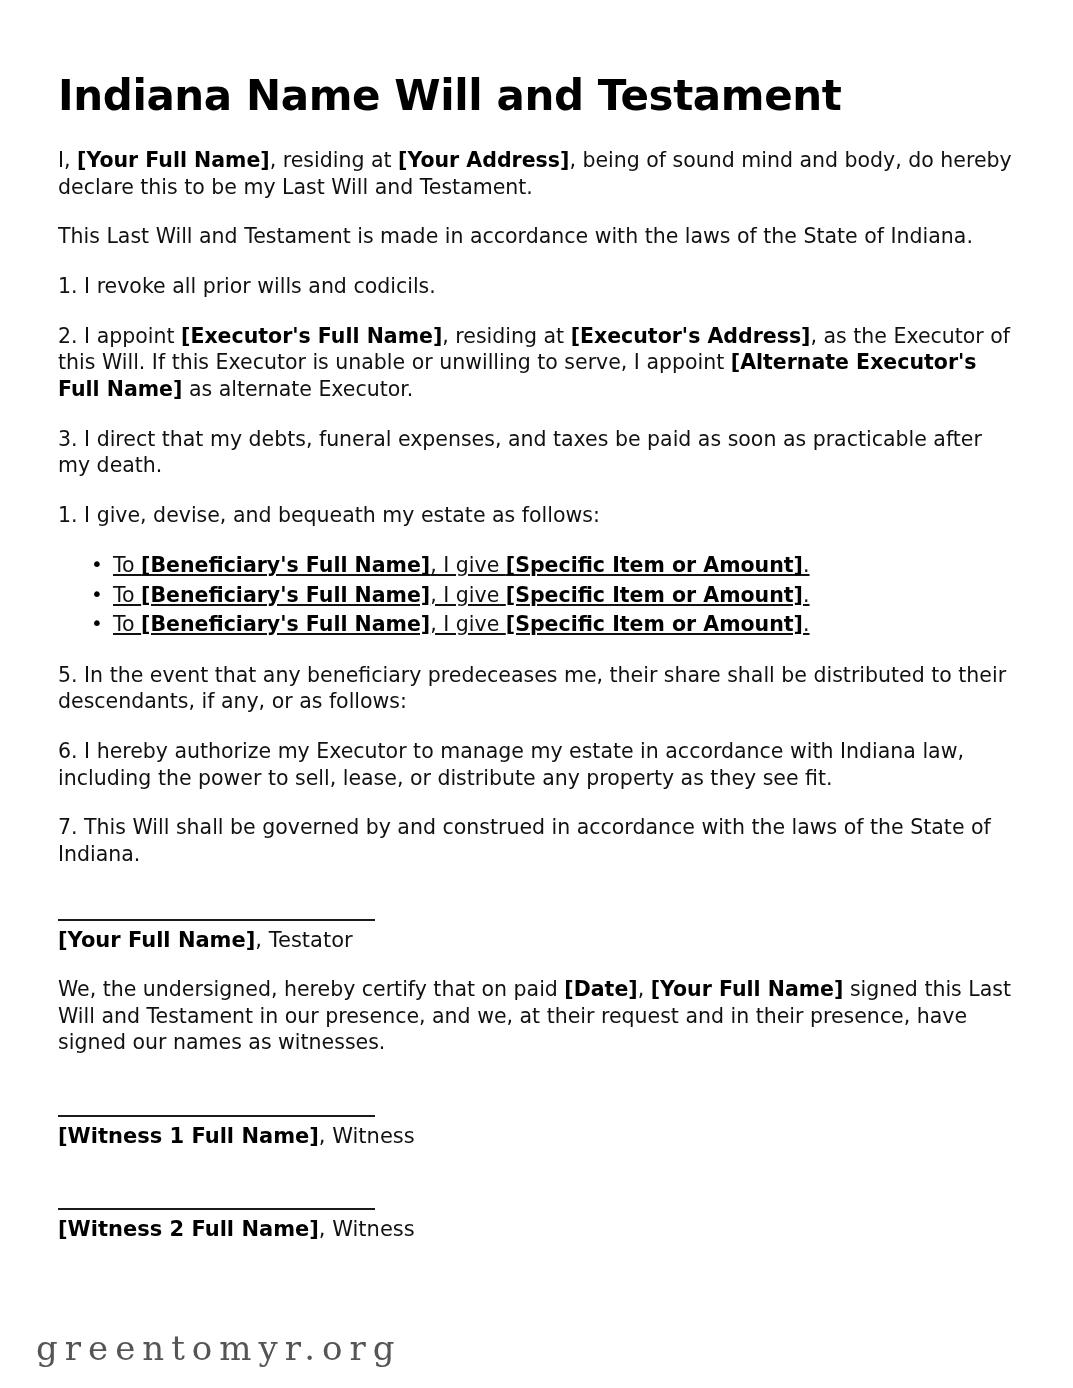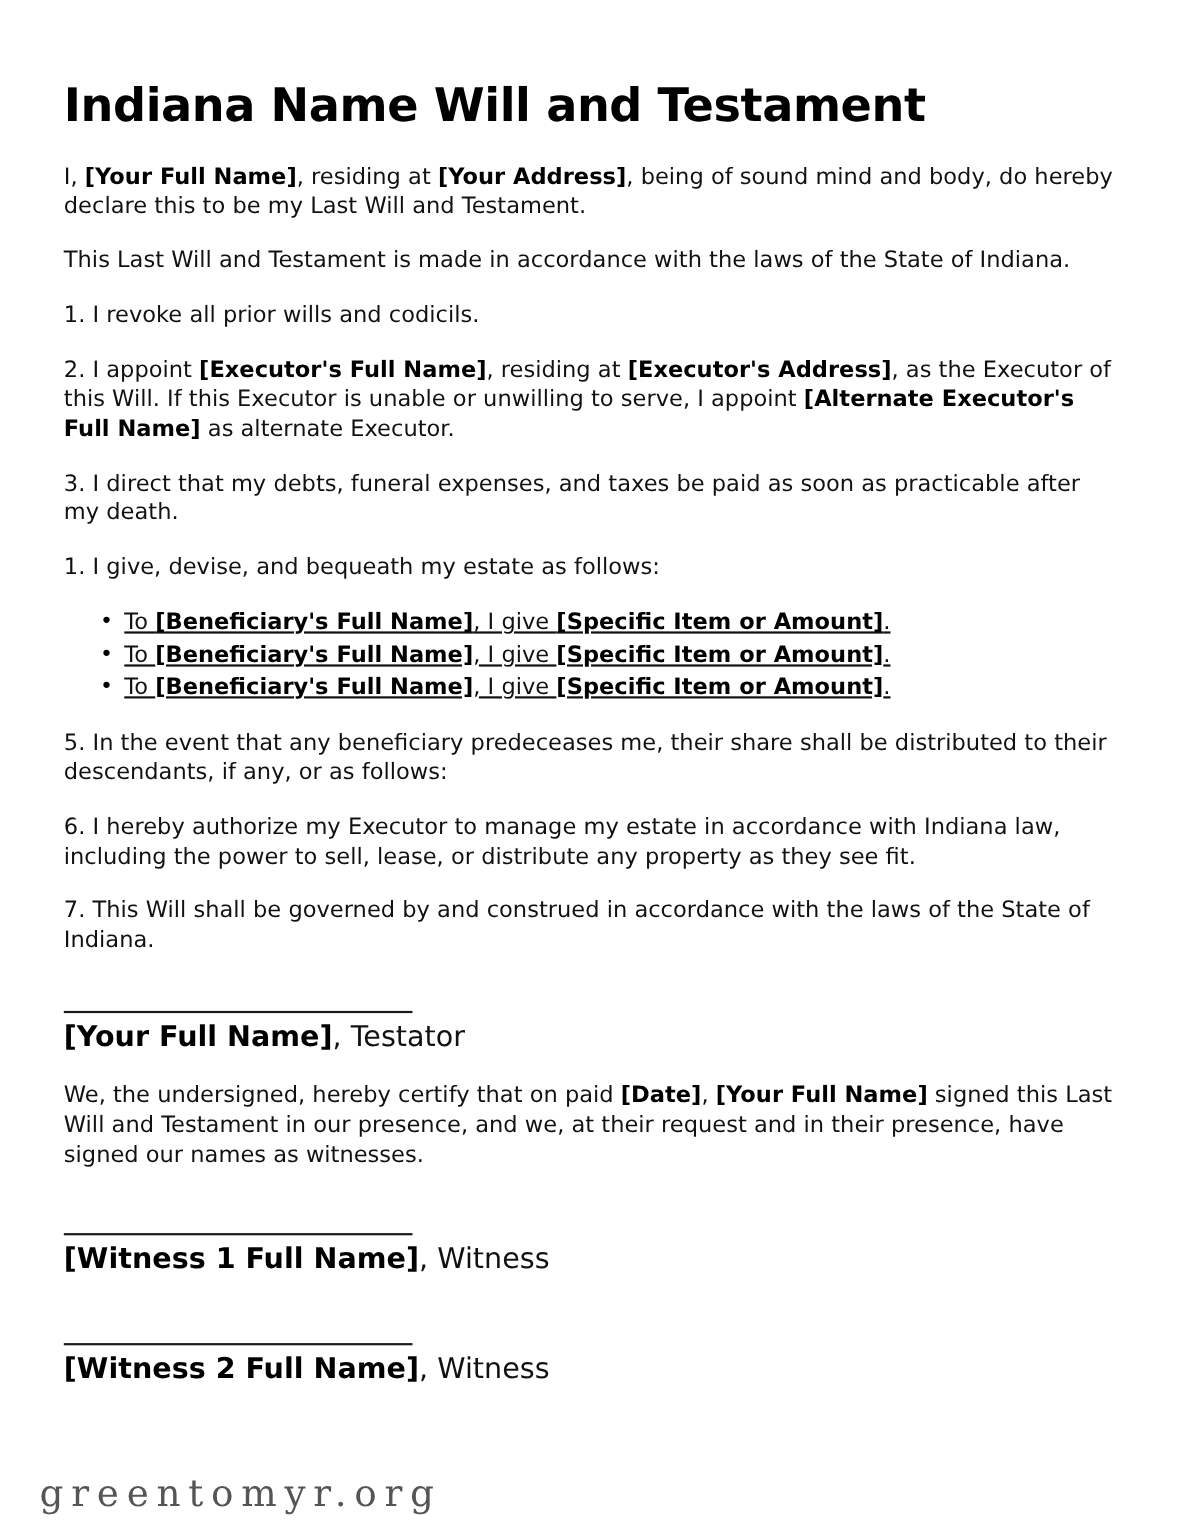--- a/index.html
+++ b/index.html
@@ -67,31 +67,31 @@
   .sig-block {
     margin: 0 0 22px 0;
   }
   .sig-line {
     width: 317px;
     height: 0;
     border-top: 2px solid #1a1a1a;
     margin: 0 0 6px 0;
   }
   .sig-caption {
-    font-size: 26px;
+    font-size: 21px;
     line-height: 1.3;
     color: #111;
   }
   .sig-caption b { font-weight: bold; color: #000; }
   .spacer-sign { height: 28px; }
   .spacer-wit  { height: 36px; }
   .footer-watermark {
     position: absolute;
     left: 36px;
-    bottom: 10px;
+    bottom: 20px;
     font-family: "DejaVu Serif", "Liberation Serif", serif;
     font-size: 34px;
     letter-spacing: 7px;
     color: #555555;
     white-space: nowrap;
   }
 </style>
 </head>
 <body>
 

